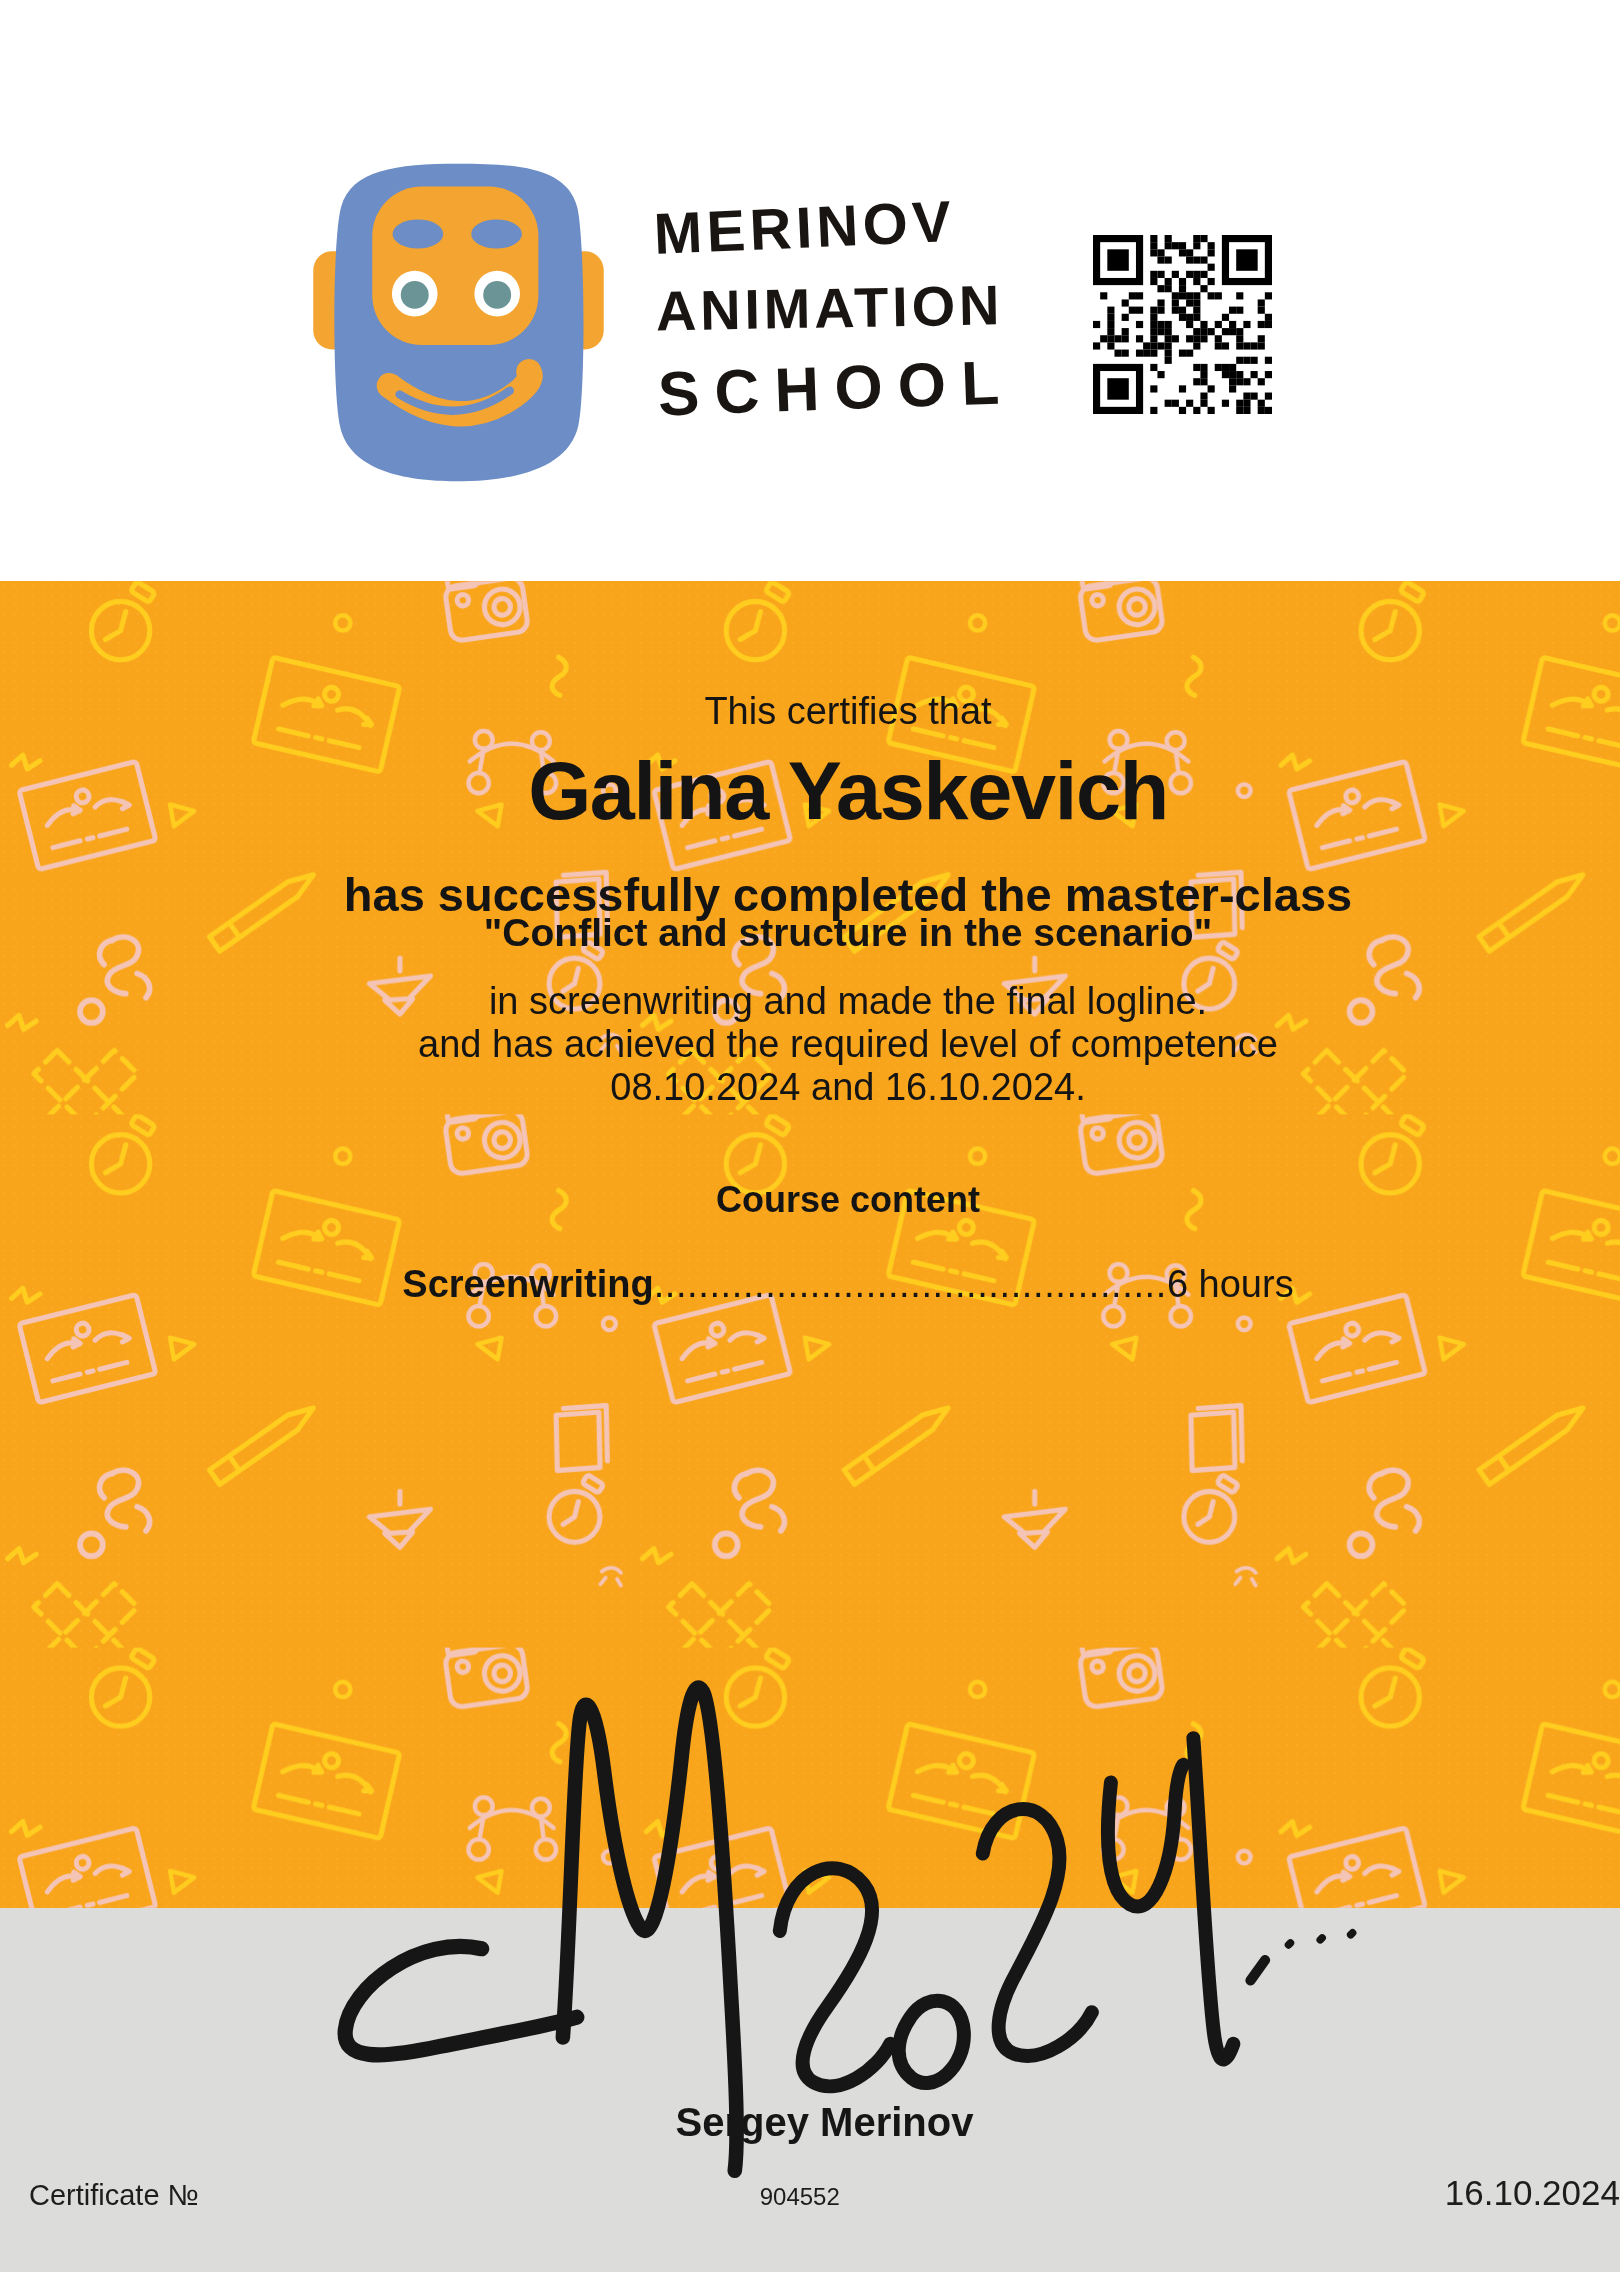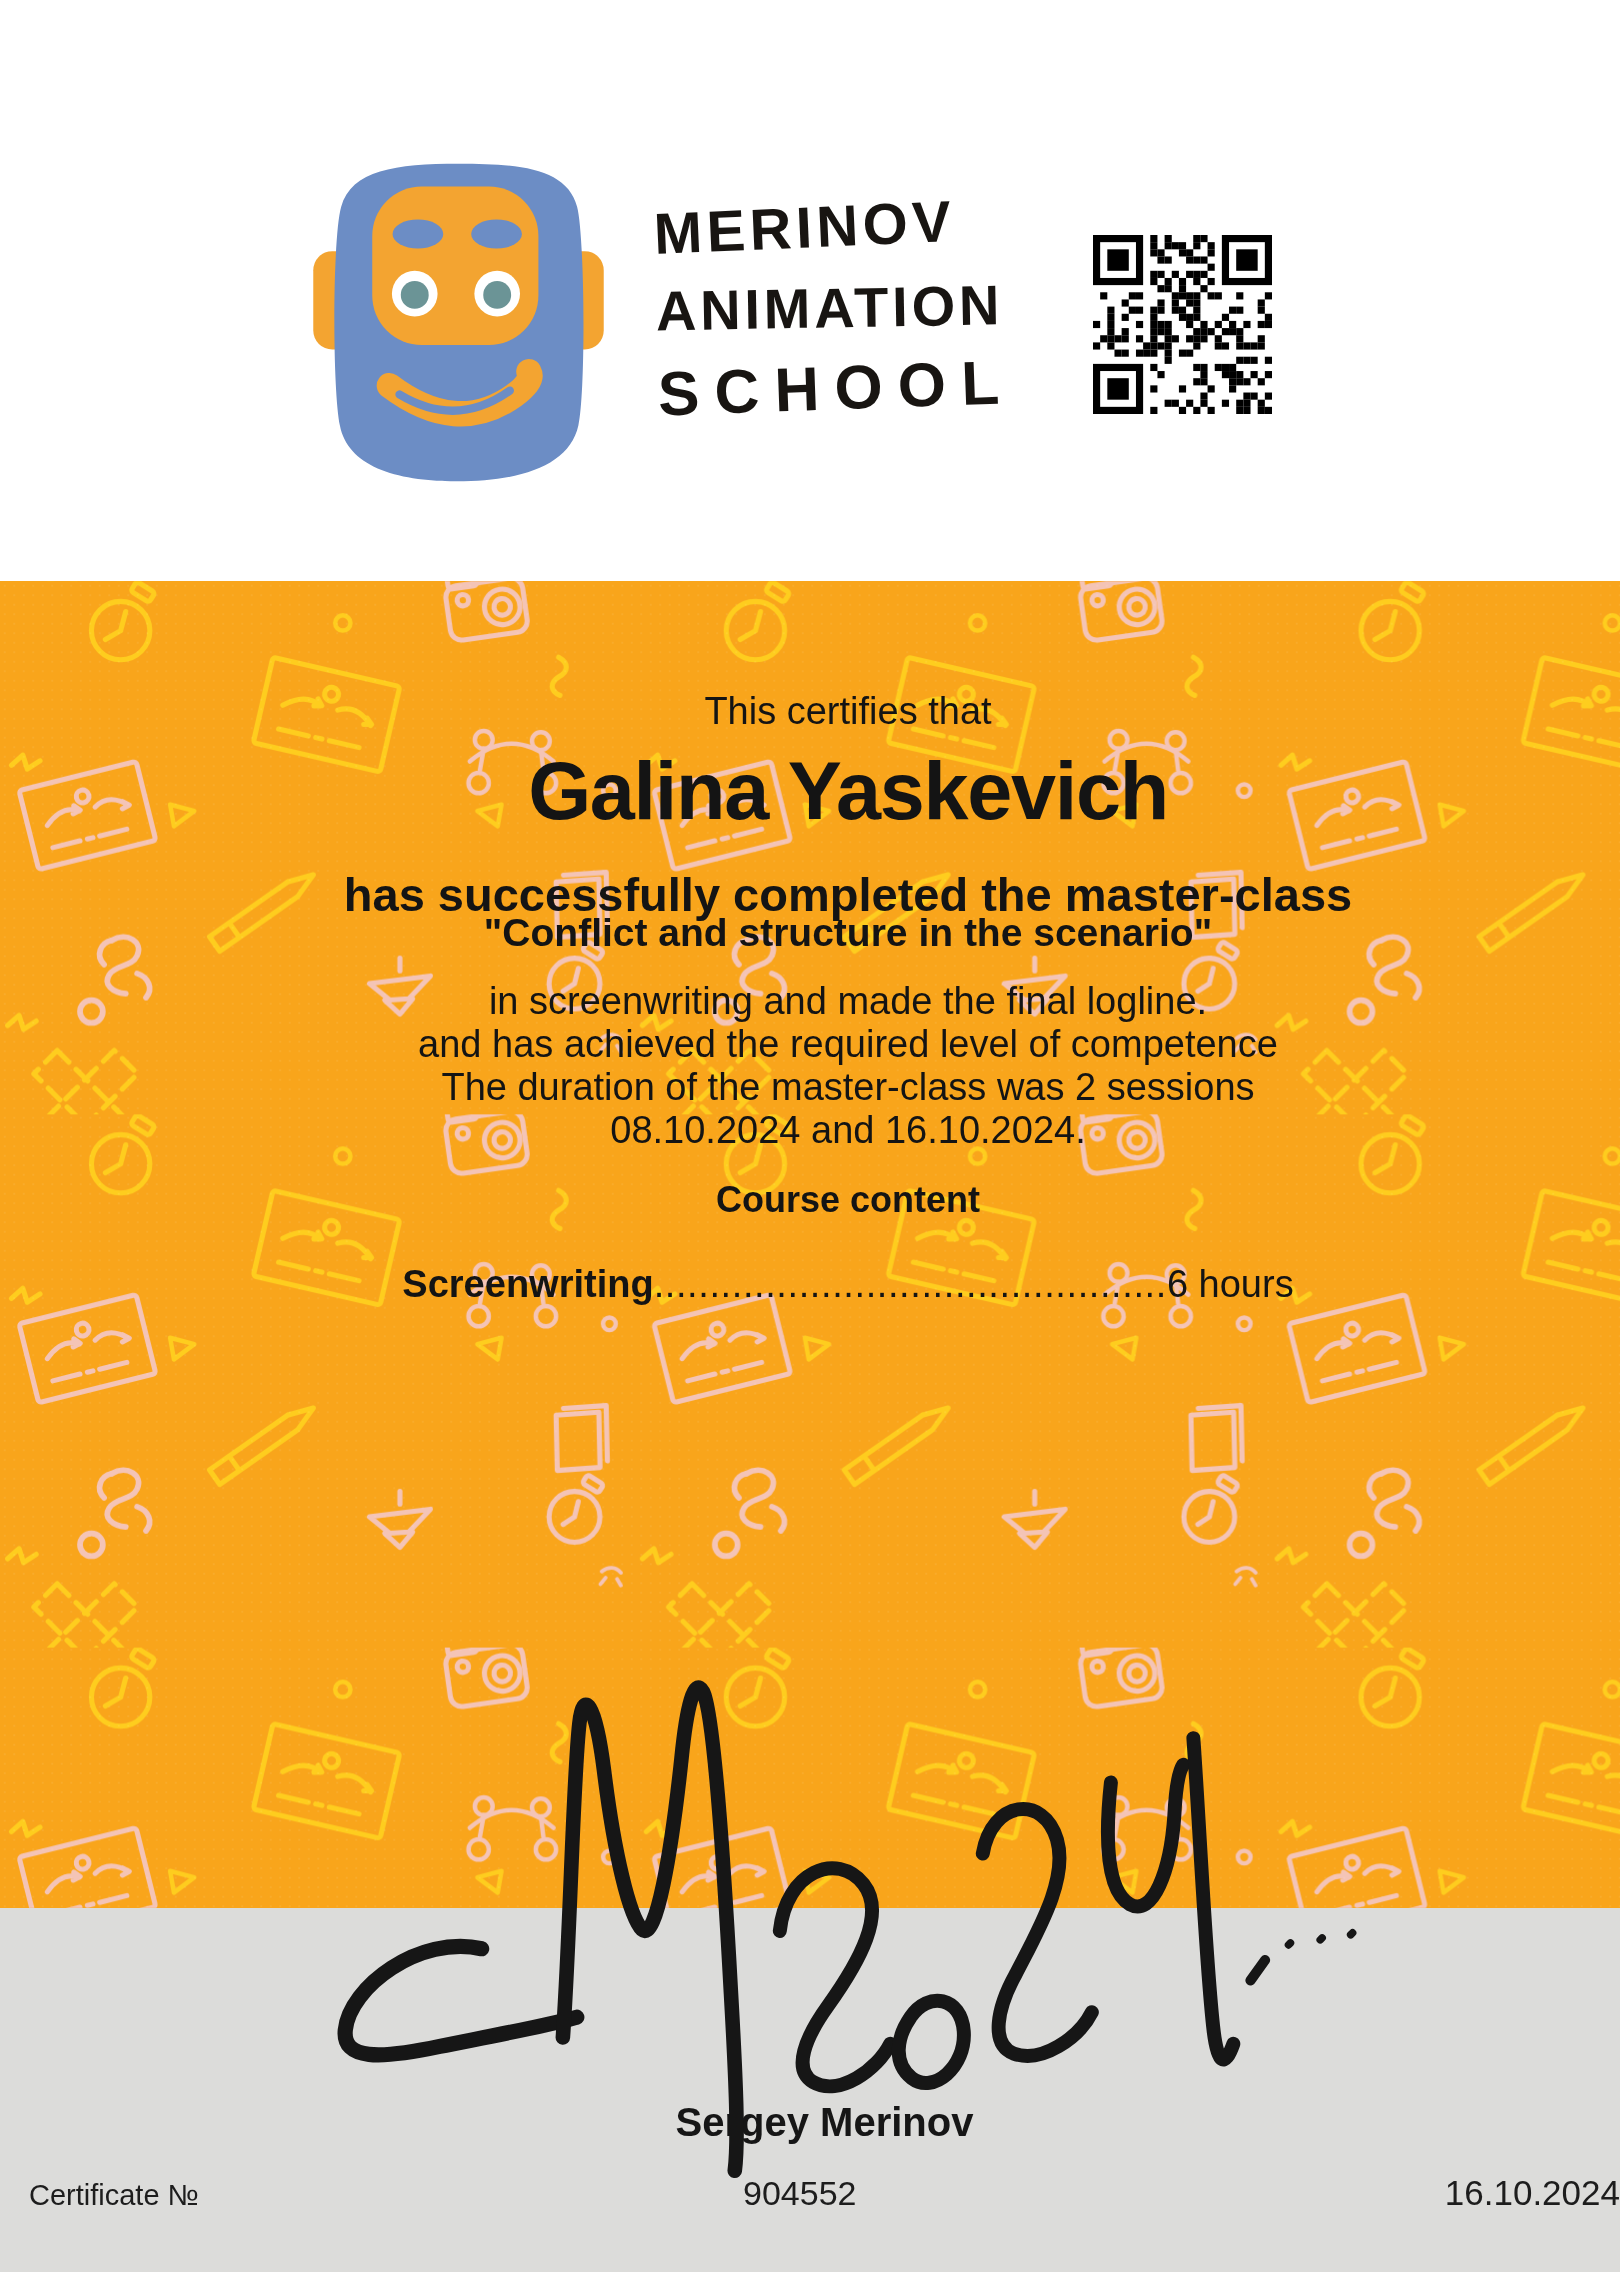--- a/index.html
+++ b/index.html
@@ -36,21 +36,21 @@
   .course-heading{top:598px;font-size:36px;font-weight:700;}
   .content-row{top:682px;font-size:38px;}
   .content-row .subject{font-weight:700;}
   .content-row .dots{letter-spacing:0.6px;}
   
   .band-gray{position:absolute;left:0;top:1908px;width:1620px;height:365px;background:#DCDCDA;}
   .footer-content{position:absolute;left:29px;top:0;width:1591px;text-align:center;}
   .signer{position:absolute;left:0;width:100%;top:192px;font-size:40px;font-weight:700;color:#161616;}
   .cert-row{position:absolute;left:0;width:100%;top:265px;display:flex;justify-content:space-between;align-items:baseline;color:#1d1d1d;}
   .cert-label{font-size:29px;}
-  .cert-number{font-size:34px;margin-left:19px;}
+  .cert-number{font-size:24px;margin-left:19px;}
   .cert-date{font-size:35px;margin-left:63px;}
   
   .signature-svg{position:absolute;left:286px;top:1662px;width:1117px;height:536px;z-index:5;}
 </style>
 </head>
 <body>
 
 <div class="page">
 
   <div class="band-top">
@@ -374,21 +374,20 @@
     <div class="dot-noise"></div>
 
     <div class="cert-content">
       <div class="cert-line intro">This certifies that</div>
       <div class="cert-line recipient">Galina Yaskevich</div>
       <div class="cert-line completed">has successfully completed the master-class</div>
       <div class="cert-line course-title">"Conflict and structure in the scenario"</div>
       <div class="cert-line achievement">
         <div>in screenwriting and made the final logline.</div>
         <div>and has achieved the required level of competence</div>
-        <div>The duration of the master-class was 2 sessions</div>
         <div>08.10.2024 and 16.10.2024.</div>
       </div>
       <div class="cert-line course-heading">Course content</div>
       <div class="cert-line content-row">
         <span class="subject">Screenwriting</span><span class="dots">..............................................</span><span class="hours">6 hours</span>
       </div>
     </div>
   </div>
 
   <svg class="signature-svg" viewBox="0 0 1760 845" aria-hidden="true">

